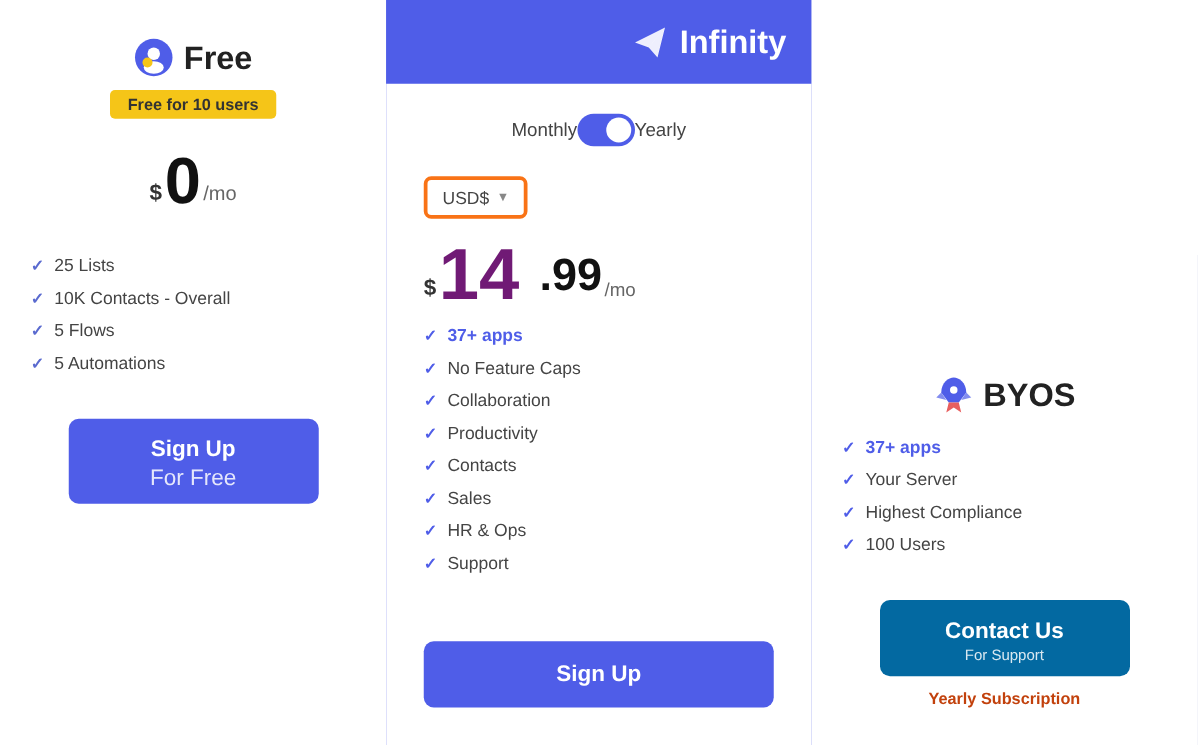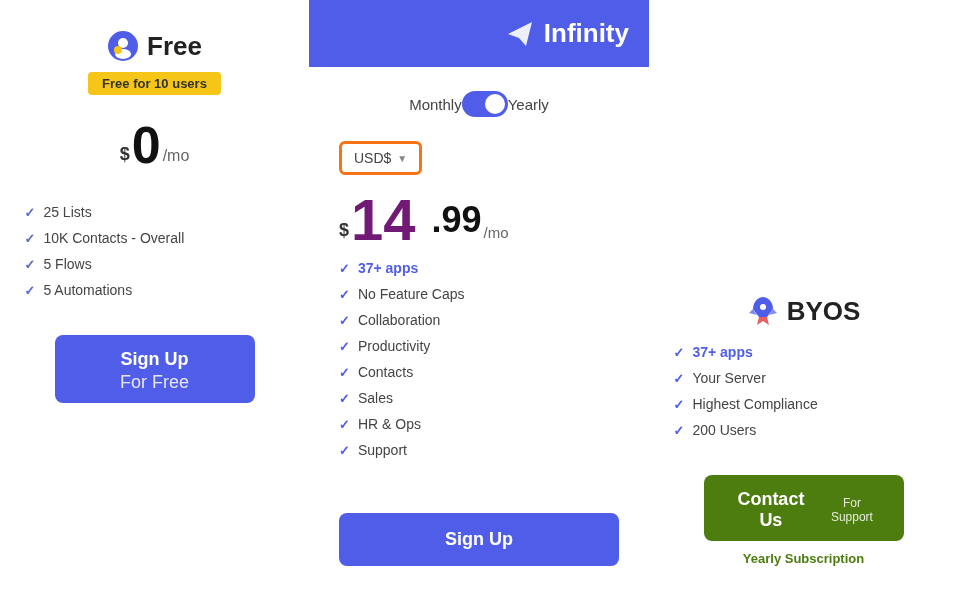--- a/index.html
+++ b/index.html
@@ -363,46 +363,46 @@
     }
 
     .byos-accent {
       color: #4f5de8;
       font-weight: 600;
     }
 
     .btn-contact {
       width: 100%;
       max-width: 200px;
-      background: #4d7c0f;
+      background: #0369a1;
       color: #fff;
       border: none;
       border-radius: 8px;
       padding: 14px 20px 10px 20px;
       cursor: pointer;
       display: flex;
-      flex-direction: row;
+      flex-direction: column;
       align-items: center;
       gap: 2px;
       margin-bottom: 10px;
     }
 
     .btn-contact .btn-main-text {
       font-size: 18px;
       font-weight: 700;
     }
 
     .btn-contact .btn-sub-text {
       font-size: 12px;
       opacity: 0.85;
     }
 
     .yearly-subscription {
       font-size: 13px;
-      color: #4d7c0f;
+      color: #c2410c;
       font-weight: 600;
     }
   </style>
 </head>
 <body>
 
 <div class="pricing-container">
 
   <div class="panel-free">
     <div class="panel-free-inner">
@@ -537,21 +537,21 @@
         <li>
           <span class="check-byos">✓</span>
           <span>Your Server</span>
         </li>
         <li>
           <span class="check-byos">✓</span>
           <span>Highest Compliance</span>
         </li>
         <li>
           <span class="check-byos">✓</span>
-          <span>200 Users</span>
+          <span>100 Users</span>
         </li>
       </ul>
 
       <button class="btn-contact">
         <span class="btn-main-text">Contact Us</span>
         <span class="btn-sub-text">For Support</span>
       </button>
       <span class="yearly-subscription">Yearly Subscription</span>
     </div>
   </div>

